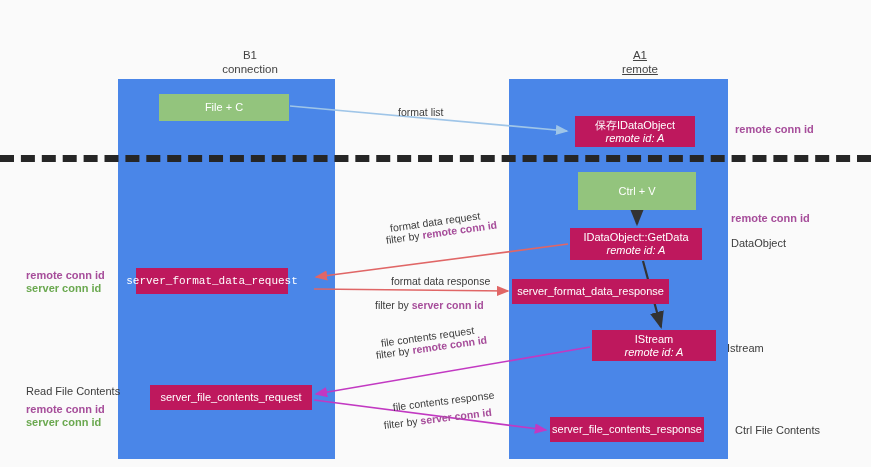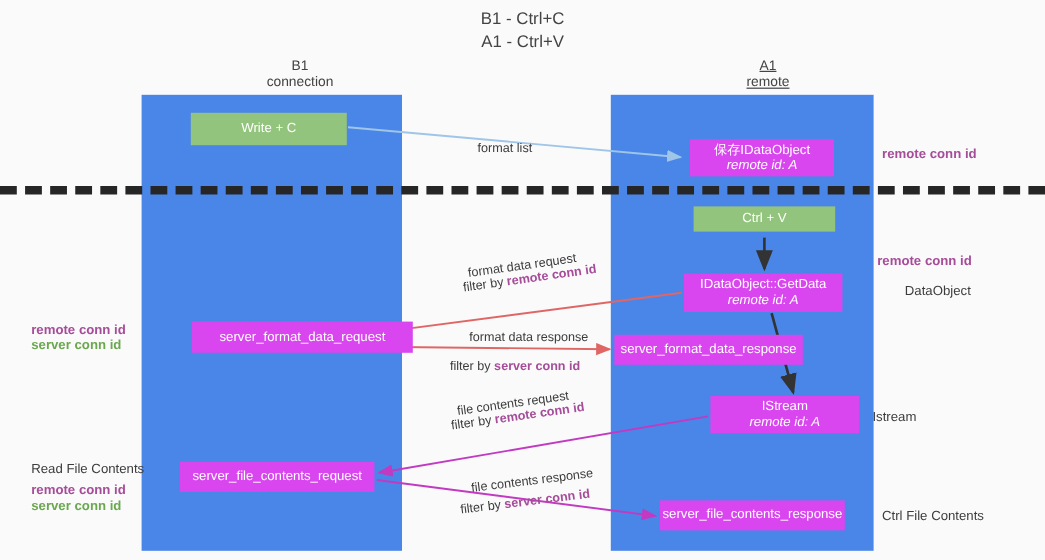--- a/index.html
+++ b/index.html
@@ -61,89 +61,87 @@
     flex-direction: column;
     align-items: center;
     justify-content: center;
     text-align: center;
     color: #ffffff;
     font-size: 11px;
     line-height: 13px;
     padding: 2px 4px;
   }
   .node.green  { background: #93c47d; }
-  .node.orange { background: #d946ef; }
+  .node.orange { background: #be185d; }
   .node .l2 { display: block; font-style: italic; }
 
   #n-ctrlc      { left: 159px; top: 94px;  width: 130px; height: 27px; }
   #n-idataobj   { left: 575px; top: 116px; width: 120px; height: 31px; }
-  #n-ctrlv      { left: 578px; top: 172px; width: 118px; height: 21px; }
+  #n-ctrlv      { left: 578px; top: 172px; width: 118px; height: 38px; }
   #n-getdata    { left: 570px; top: 228px; width: 132px; height: 32px; }
-  #n-sfdreq     { left: 160px; top: 268px; width: 184px; height: 26px; }
+  #n-sfdreq     { left: 136px; top: 268px; width: 152px; height: 26px; font-family: Liberation Mono, monospace; }
   #n-sfdresp    { left: 512px; top: 279px; width: 157px; height: 25px; }
   #n-istream    { left: 592px; top: 330px; width: 124px; height: 31px; }
   #n-sfcreq     { left: 150px; top: 385px; width: 162px; height: 25px; }
   #n-sfcresp    { left: 550px; top: 417px; width: 154px; height: 25px; }
 
   
   .annot {
     position: absolute;
     font-size: 11px;
     line-height: 14px;
     white-space: nowrap;
   }
   .annot .purple { color: #a64d9a; font-weight: bold; }
   .annot .green  { color: #6aa84f; font-weight: bold; }
   .annot .plain  { color: #3c3c3c; }
 
   #a-right-1 { left: 735px; top: 122px; }
   #a-right-2 { left: 731px; top: 211px; }
-  #a-right-3 { left: 731px; top: 236px; margin-left: 23px; }
+  #a-right-3 { left: 731px; top: 236px; }
   #a-right-4 { left: 727px; top: 341px; }
   #a-right-5 { left: 735px; top: 423px; }
   #a-left-1  { left: 26px;  top: 268px; }
   #a-left-2  { left: 26px;  top: 281px; }
   #a-left-3  { left: 26px;  top: 384px; }
   #a-left-4  { left: 26px;  top: 402px; }
   #a-left-5  { left: 26px;  top: 415px; }
 
   
   .edge-label {
     position: absolute;
     font-size: 10.5px;
     line-height: 14px;
     white-space: nowrap;
     color: #3c3c3c;
     transform-origin: left top;
   }
   .edge-label .purple { color: #a64d9a; font-weight: bold; }
 
-  #e-formatlist  { left: 398px; top: 117px; }
+  #e-formatlist  { left: 398px; top: 105px; }
   #e-fdreq-1     { left: 389px; top: 221px; transform: rotate(-8deg); }
   #e-fdreq-2     { left: 385px; top: 233px; transform: rotate(-8deg); }
   #e-fdresp-1    { left: 391px; top: 274px; }
   #e-fdresp-2    { left: 375px; top: 298px; }
   #e-fcreq-1     { left: 380px; top: 336px; transform: rotate(-8deg); }
   #e-fcreq-2     { left: 375px; top: 348px; transform: rotate(-8deg); }
   #e-fcresp-1    { left: 392px; top: 400px; transform: rotate(-7deg); }
   #e-fcresp-2    { left: 383px; top: 418px; transform: rotate(-7deg); }
 
   svg#edges {
     position: absolute; left: 0; top: 0;
     width: 871px; height: 467px;
     pointer-events: none;
   }
 </style>
 </head>
 <body>
 
 <div id="canvas">
 
-  <div class="title">B1 - Ctrl+C
-A1 - Ctrl+V</div>
 
   <div class="col-header" id="hdr-b1">B1
 connection</div>
   <div class="col-header" id="hdr-a1">A1
 remote</div>
 
   <div class="lane" id="lane-left"></div>
   <div class="lane" id="lane-right"></div>
 
   <svg id="edges">
@@ -173,21 +171,21 @@
     <line x1="643" y1="261" x2="661" y2="327" stroke="#333333" stroke-width="2.2" marker-end="url(#ah-dark)"></line>
 
     <line x1="590" y1="347" x2="316" y2="394" stroke="#c239c2" stroke-width="1.6" marker-end="url(#ah-mag)"></line>
 
     <line x1="314" y1="400" x2="546" y2="430" stroke="#c239c2" stroke-width="1.6" marker-end="url(#ah-mag)"></line>
   </svg>
 
   <div id="divider"></div>
 
   <div class="node green" id="n-ctrlc">
-    <span>Write + C</span>
+    <span>File + C</span>
   </div>
 
   <div class="node orange" id="n-idataobj">
     <span>保存IDataObject</span>
     <span class="l2">remote id: A</span>
   </div>
 
   <div class="node green" id="n-ctrlv">
     <span>Ctrl + V</span>
   </div>

